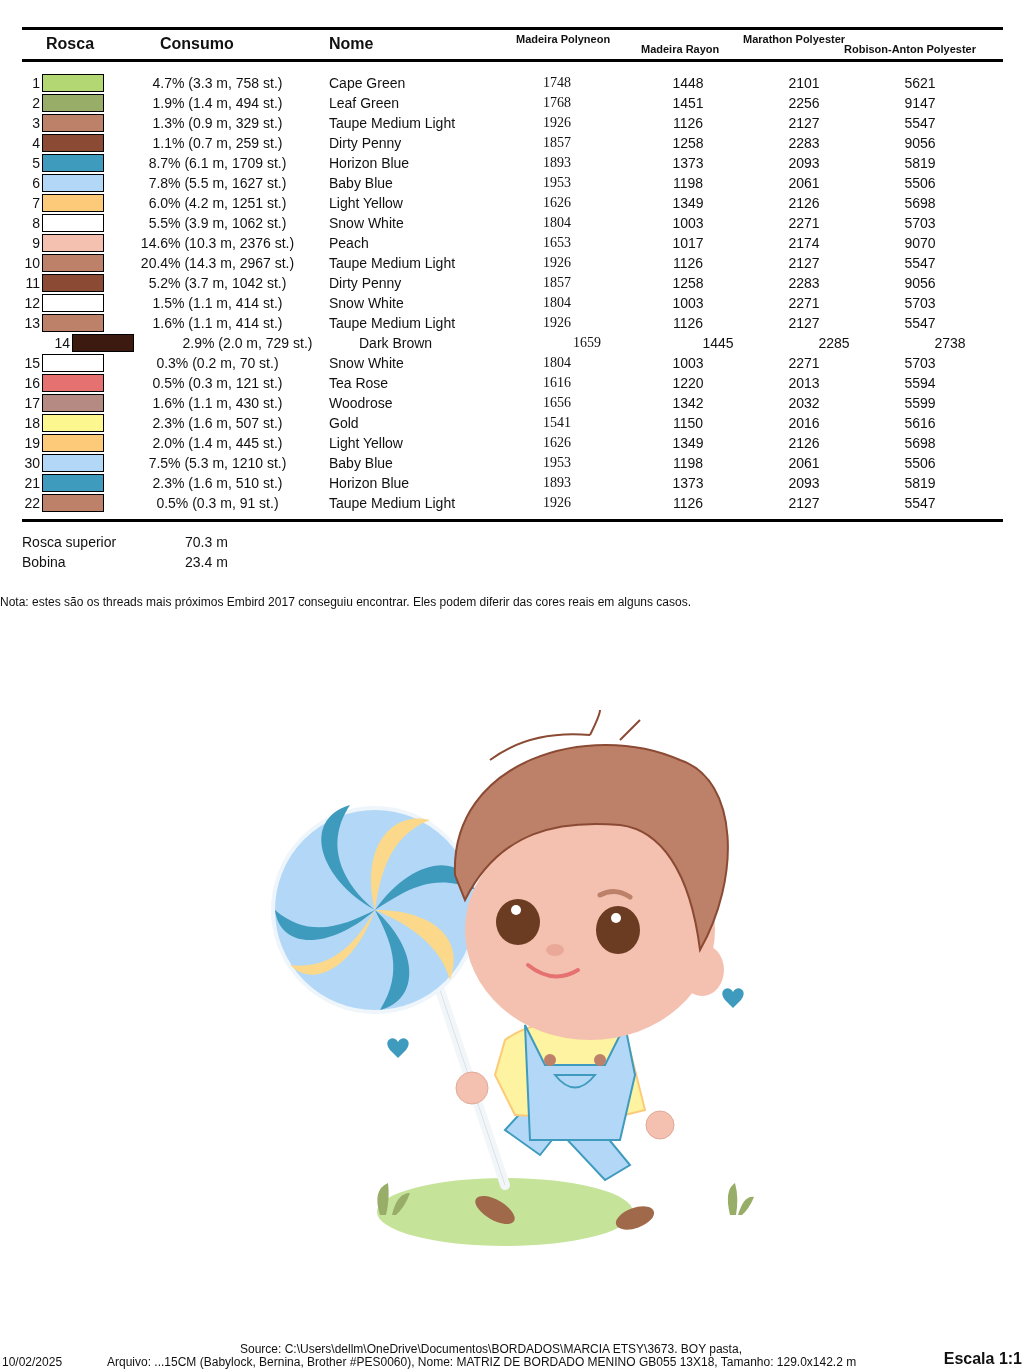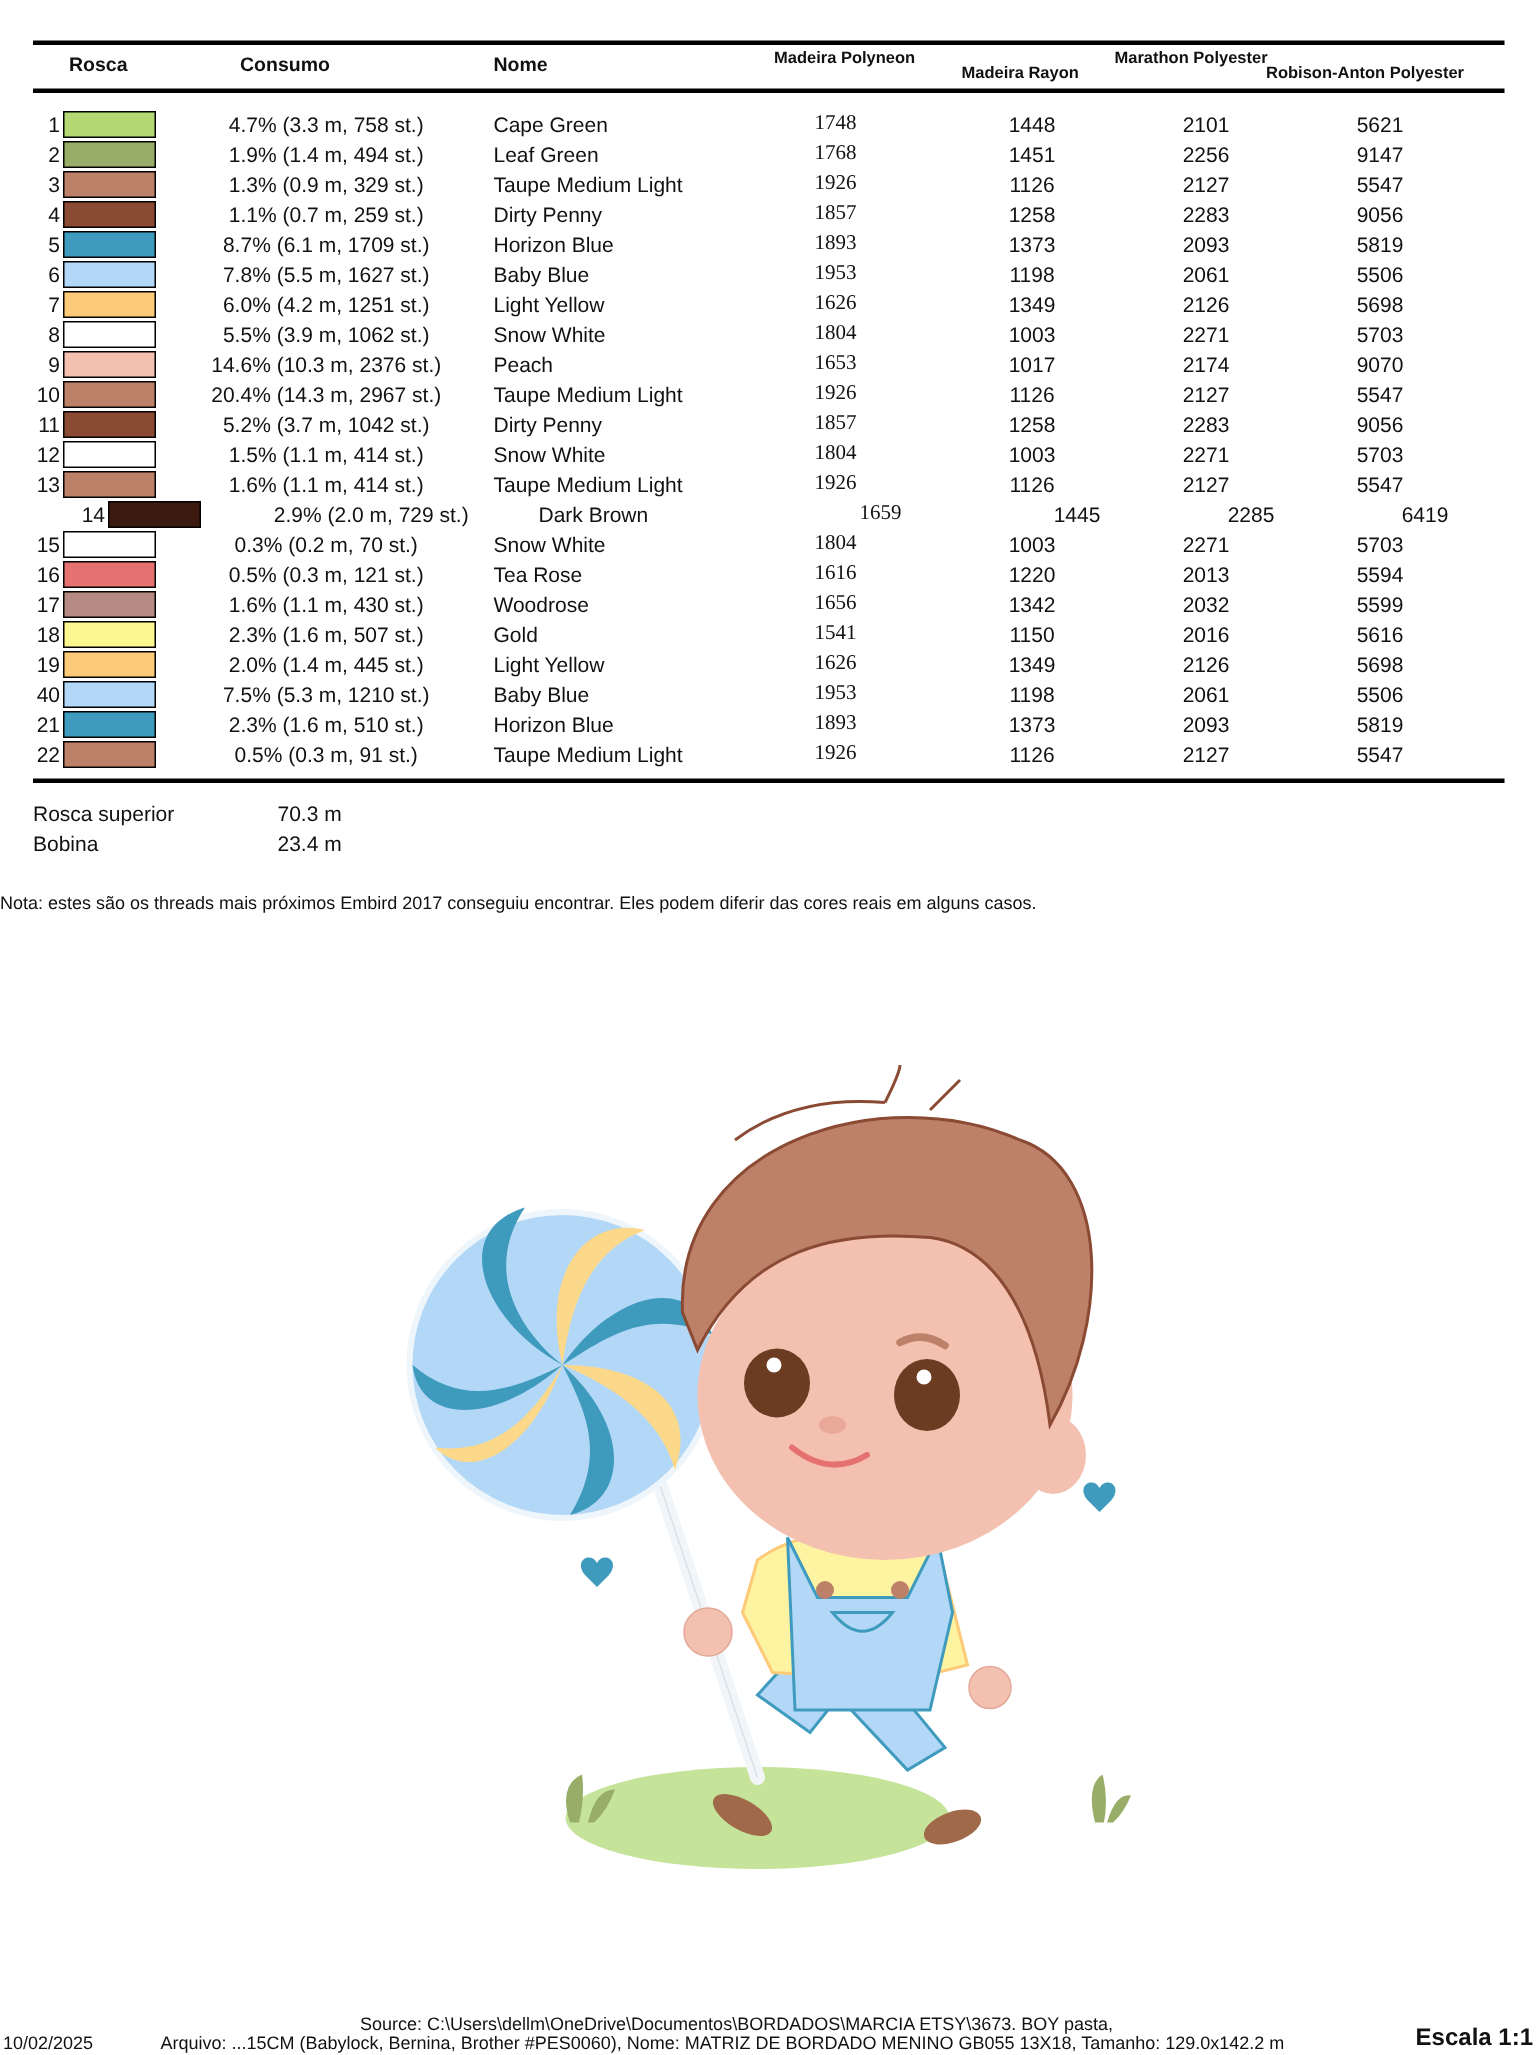--- a/index.html
+++ b/index.html
@@ -1,19 +1,19 @@
 <!DOCTYPE html>
 <html><head>
 <meta charset="utf-8">
 <style>
   html, body { margin:0; padding:0; background:#ffffff; }
   body { width:1024px; height:1370px; position:relative; overflow:hidden;
          font-family:"Liberation Sans", sans-serif; color:#111; }
   .rule { position:absolute; left:22px; width:981px; height:3px; background:#000; }
-  .hdr { position:absolute; font-weight:bold; font-size:13px; }
+  .hdr { position:absolute; font-weight:bold; font-size:16px; }
   .hdr.sm { font-size:11px; }
   .row { position:absolute; left:0; width:1024px; height:20px; font-size:14px; }
   .row .num { position:absolute; left:0; width:40px; text-align:right; top:1px; }
   .row .sw { position:absolute; left:42px; top:0; width:60px; height:16px; border:1px solid #000; }
   .row .cons { position:absolute; left:110px; width:215px; text-align:center; top:1px; }
   .row .nome { position:absolute; left:329px; top:1px; }
   .row .c1 { position:absolute; left:543px; width:60px; text-align:left; top:1px;font-family:Liberation Serif, serif; }
   .row .c2 { position:absolute; left:658px; width:60px; text-align:center; top:1px; }
   .row .c3 { position:absolute; left:774px; width:60px; text-align:center; top:1px; }
   .row .c4 { position:absolute; left:890px; width:60px; text-align:center; top:1px; }
@@ -168,21 +168,21 @@
     <span class="c4">5547</span>
   </div>
     <div class="row" style="top: 334px; margin-left: 30px;">
     <span class="num">14</span>
     <span class="sw" style="background: rgb(61, 26, 16);"></span>
     <span class="cons">2.9% (2.0 m, 729 st.)</span>
     <span class="nome">Dark Brown</span>
     <span class="c1">1659</span>
     <span class="c2">1445</span>
     <span class="c3">2285</span>
-    <span class="c4">6419</span>
+    <span class="c4">2738</span>
   </div>
     <div class="row" style="top: 354px;">
     <span class="num">15</span>
     <span class="sw" style="background: rgb(255, 255, 255);"></span>
     <span class="cons">0.3% (0.2 m, 70 st.)</span>
     <span class="nome">Snow White</span>
     <span class="c1">1804</span>
     <span class="c2">1003</span>
     <span class="c3">2271</span>
     <span class="c4">5703</span>
@@ -221,21 +221,21 @@
     <span class="num">19</span>
     <span class="sw" style="background: rgb(252, 202, 120);"></span>
     <span class="cons">2.0% (1.4 m, 445 st.)</span>
     <span class="nome">Light Yellow</span>
     <span class="c1">1626</span>
     <span class="c2">1349</span>
     <span class="c3">2126</span>
     <span class="c4">5698</span>
   </div>
     <div class="row" style="top: 454px;">
-    <span class="num">40</span>
+    <span class="num">30</span>
     <span class="sw" style="background: rgb(179, 216, 247);"></span>
     <span class="cons">7.5% (5.3 m, 1210 st.)</span>
     <span class="nome">Baby Blue</span>
     <span class="c1">1953</span>
     <span class="c2">1198</span>
     <span class="c3">2061</span>
     <span class="c4">5506</span>
   </div>
     <div class="row" style="top: 474px;">
     <span class="num">21</span>

